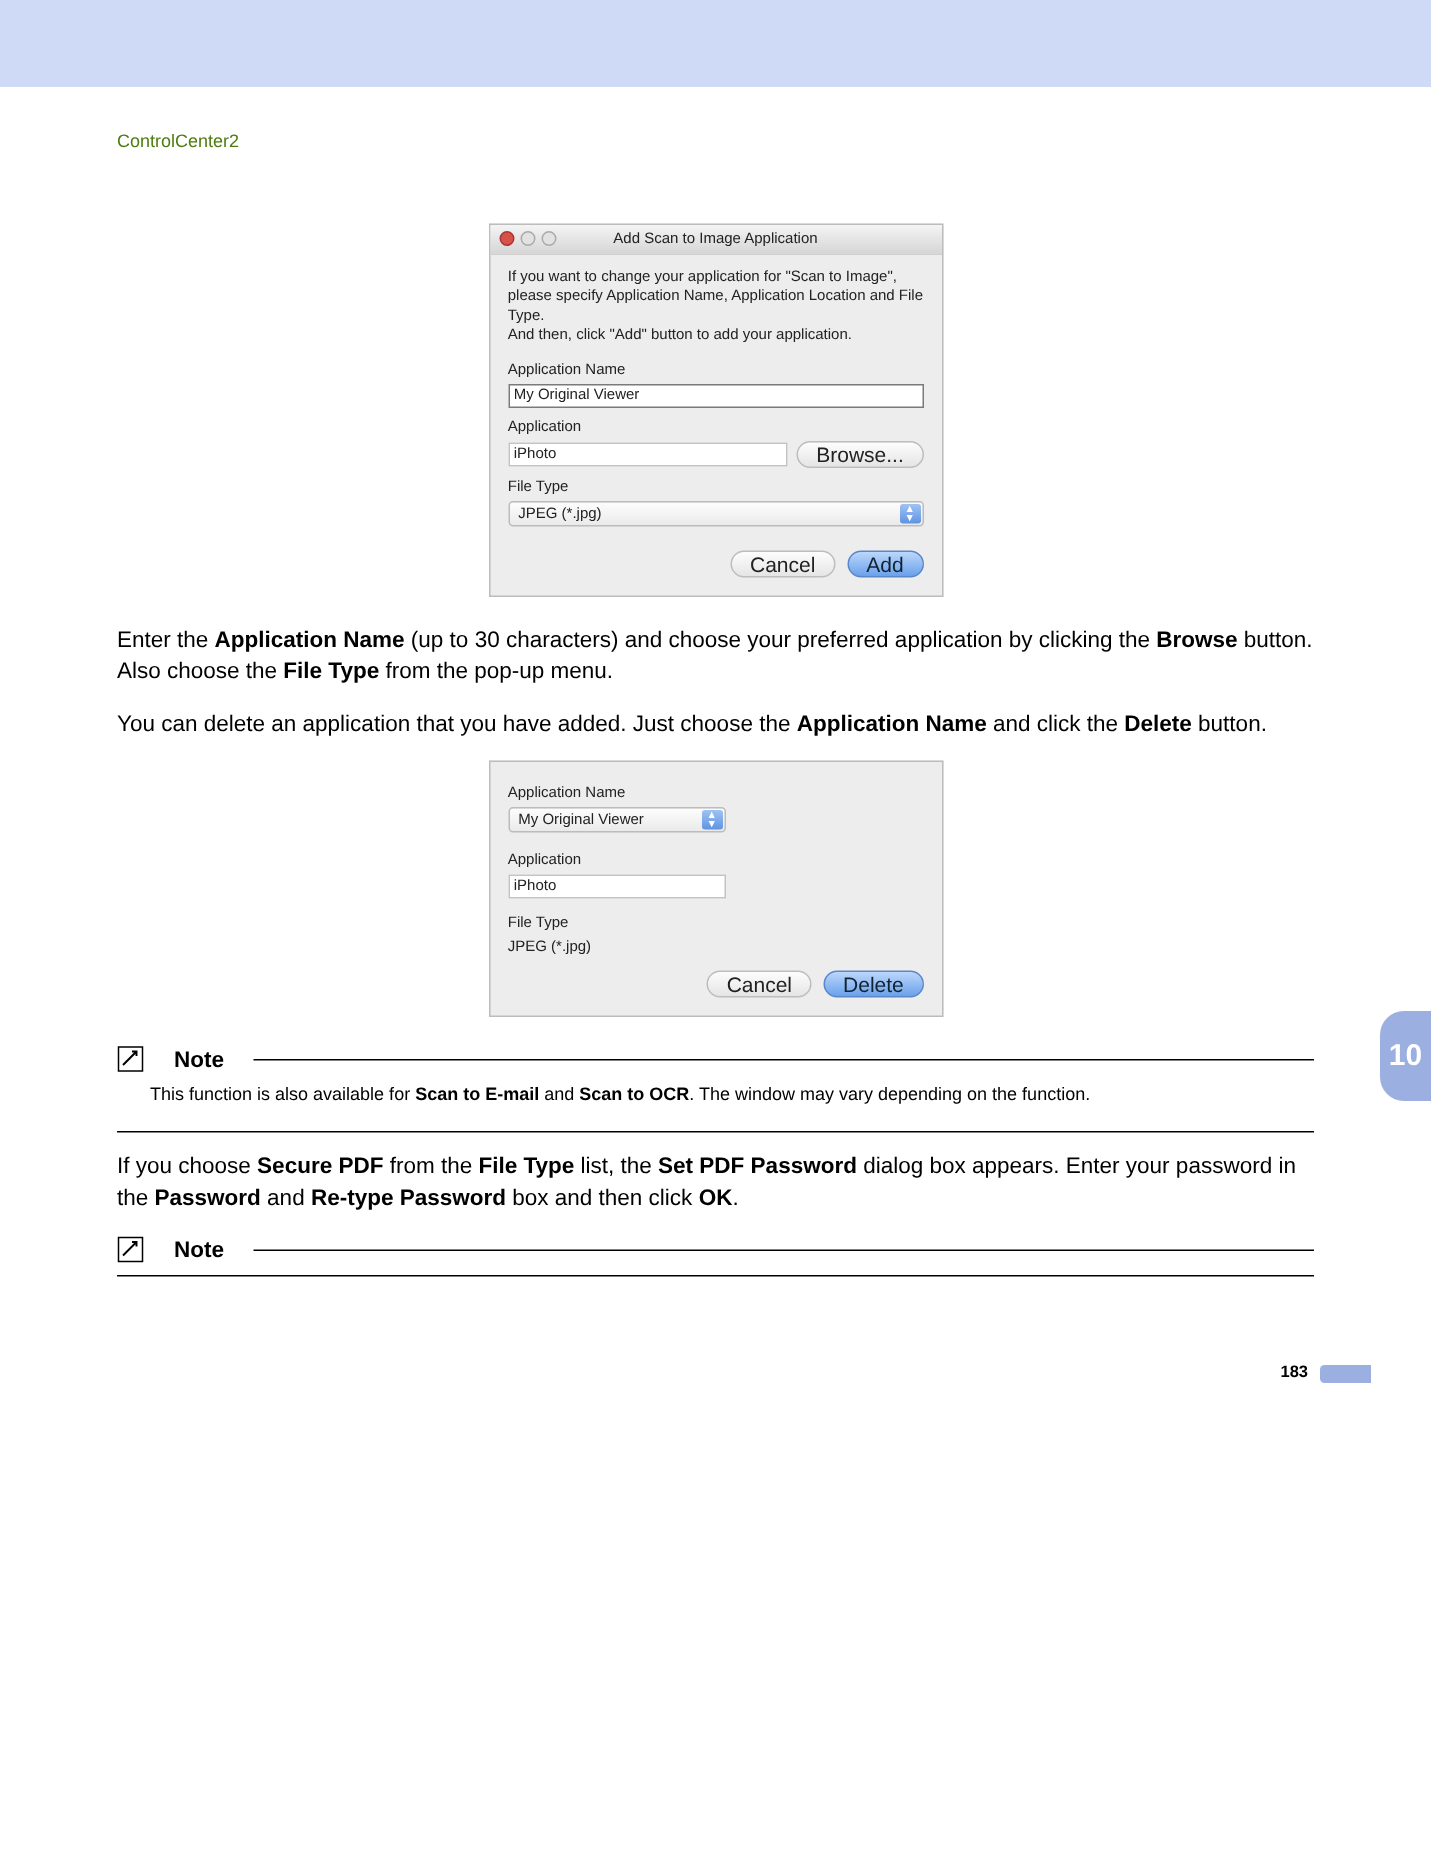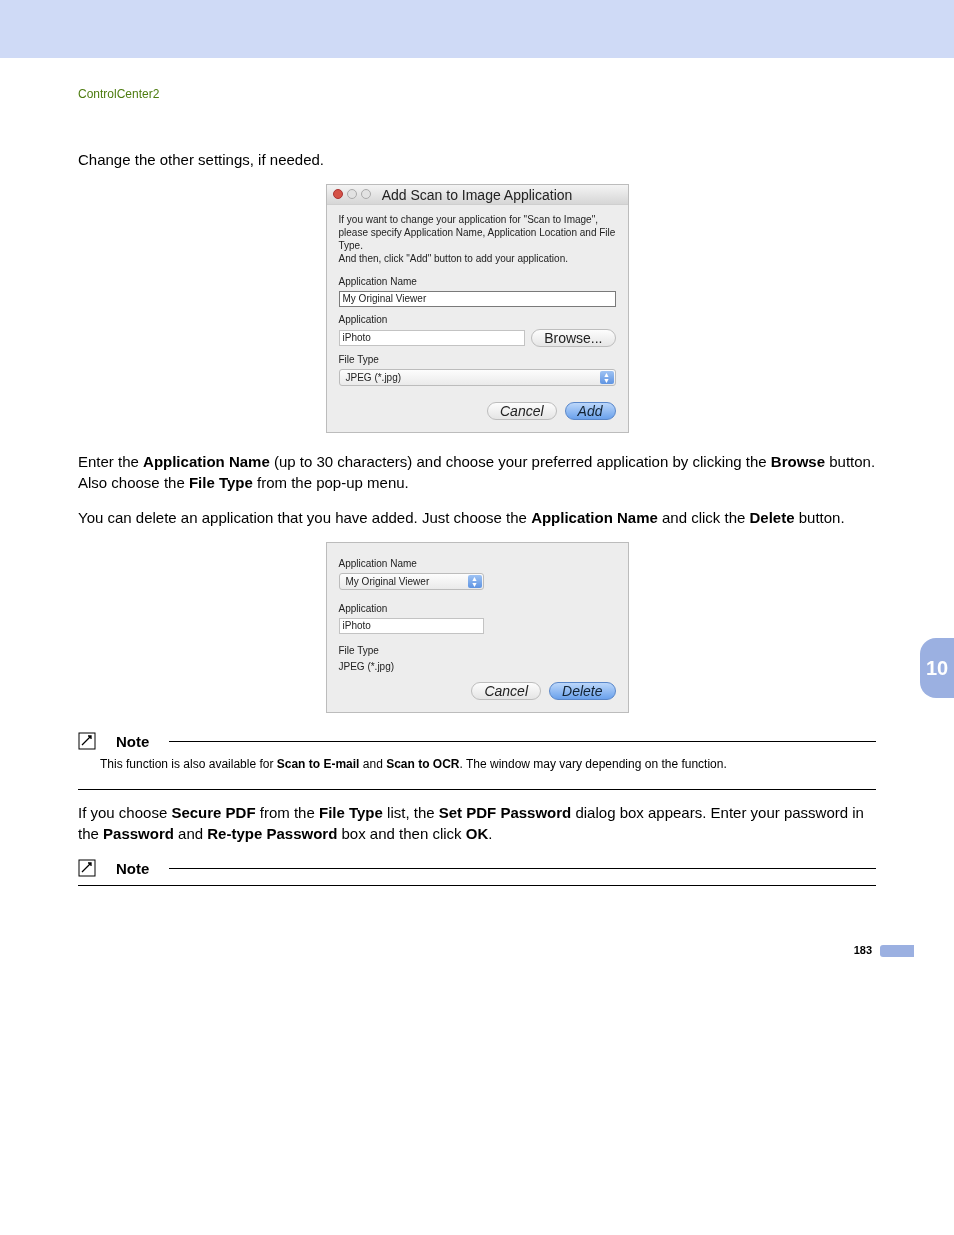--- a/index.html
+++ b/index.html
@@ -40,21 +40,21 @@
     font-size: 10px;
     color: #222;
   }
   .mac-titlebar {
     position: relative;
     height: 20px;
     background: linear-gradient(#f4f4f4, #d6d6d6);
     border-bottom: 1px solid #cfcfcf;
     text-align: center;
     line-height: 20px;
-    font-size: 14px;
+    font-size: 10px;
   }
   .traffic {
     position: absolute;
     left: 6px; top: 4px;
     display: flex; gap: 4px;
   }
   .tl {
     width: 10px; height: 10px;
     border-radius: 50%;
     border: 1px solid #aaa;
@@ -113,21 +113,20 @@
   .mac-btn.primary {
     background: linear-gradient(#bcd7fa, #6aa1ec);
     border-color: #5a87c9;
     color: #123;
   }
   .dialog-footer {
     display: flex;
     justify-content: flex-end;
     gap: 8px;
     margin-top: 16px;
-    font-style: italic;
   }
   .plain-value { margin-top: 2px; margin-bottom: 4px; font-size: 10px; }
 
   .note-block { margin: 12px 0 12px 0; }
   .note-head {
     display: flex;
     align-items: center;
     gap: 20px;
   }
   .note-head .label {
@@ -142,21 +141,21 @@
   .note-head .icon svg { display: block; }
   .note-body { padding: 4px 0 10px 22px; font-size: 12px; }
   .note-end-rule { border-top: 1px solid #000; height: 0; margin-top: 6px; }
   .note-body ul { list-style: none; padding-left: 0; }
   .note-body ul li::before { content: "•  "; }
   .note-body ul li { margin-bottom: 6px; }
 
   .side-tab {
     position: absolute;
     right: 0;
-    top: 638px;
+    top: 674px;
     width: 34px;
     height: 60px;
     background: #9bb0e1;
     border-top-left-radius: 16px;
     border-bottom-left-radius: 16px;
     color: #fff;
     font-weight: bold;
     font-size: 20px;
     display: flex;
     align-items: center;
@@ -184,21 +183,20 @@
 <body>
 
 <div class="page-wrap">
   <div class="top-band"></div>
 
   <div class="side-tab">10</div>
 
   <div class="content">
     <div class="header-crumb">ControlCenter2</div>
 
-    <p class="body">Change the other settings, if needed.</p>
 
 
     <div class="dialog-wrap">
       <div class="mac-dialog">
         <div class="mac-titlebar">
           <div class="traffic">
             <div class="tl red"></div>
             <div class="tl grey"></div>
             <div class="tl grey"></div>
           </div>

